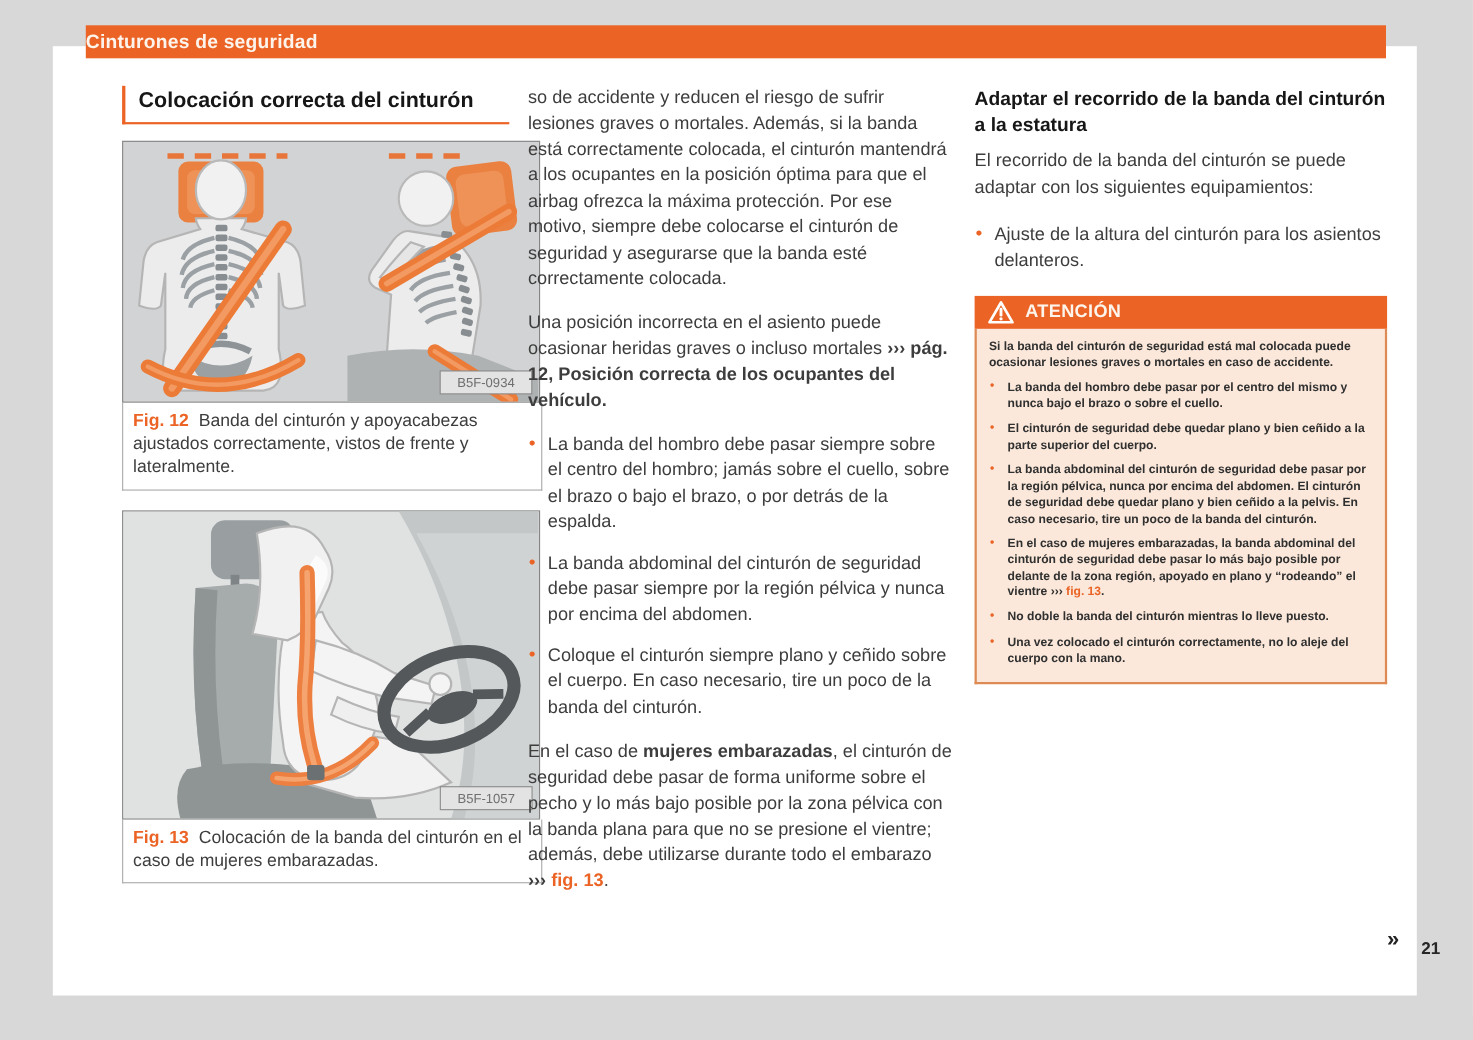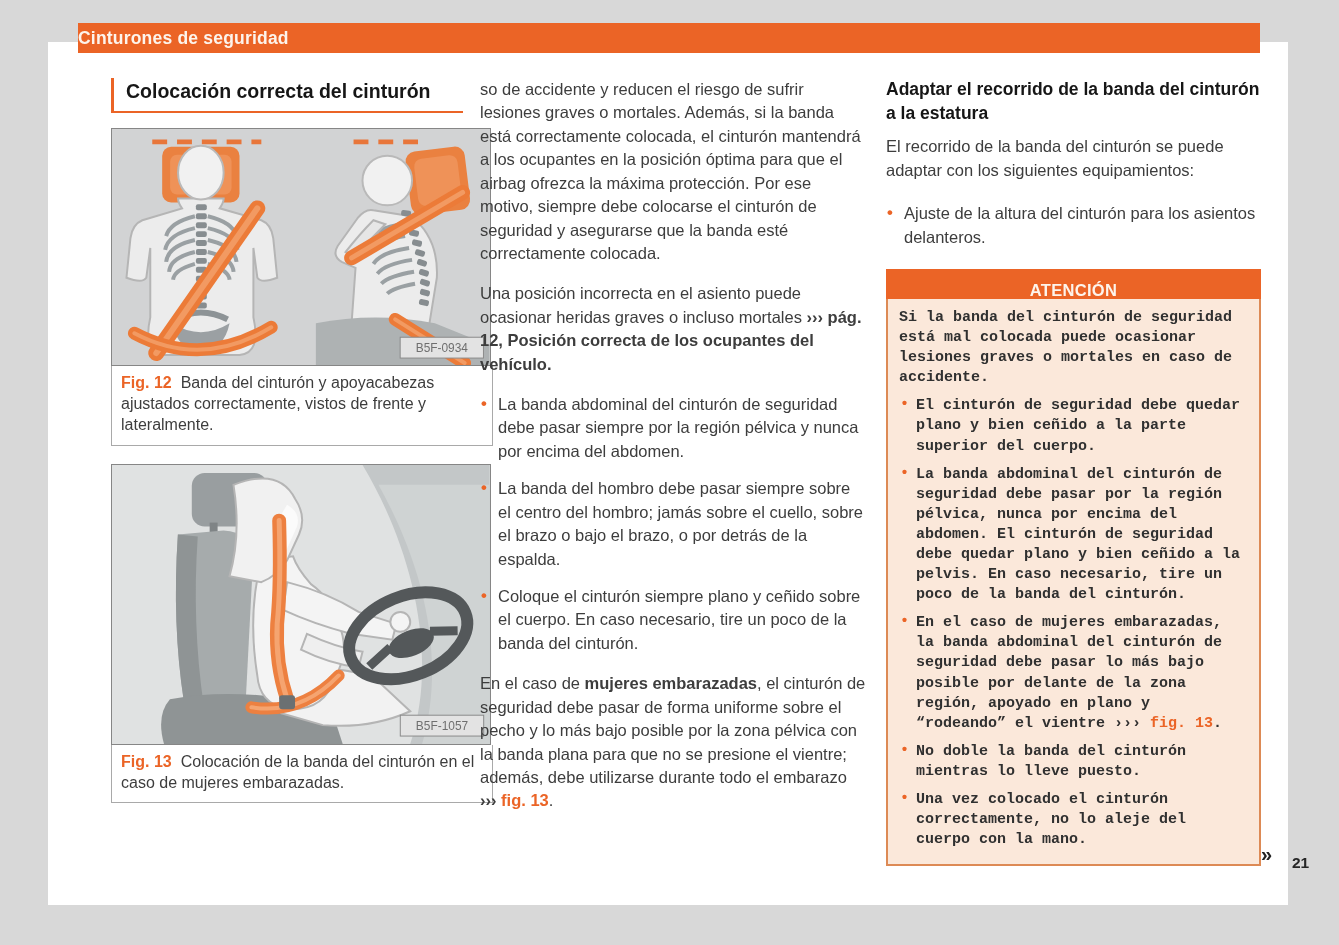--- a/index.html
+++ b/index.html
@@ -40,24 +40,24 @@
   ul{list-style:none;}
   li{position:relative;padding-left:18px;margin-bottom:14px;}
   li::before{content:"\2022";position:absolute;left:1px;top:-1px;color:var(--orange);font-weight:bold;}
   .figure{width:382px;margin-bottom:18px;}
   .fig-img{display:block;border:1px solid #868686;background:var(--figbg);}
   .fig-img.f13{background:var(--fig13bg);}
   .fig-caption{border:1px solid #a9a9a9;border-top:none;padding:7px 9px 9px 9px;font-size:16px;line-height:1.3;color:var(--text);}
   .fig-label{color:var(--orange);font-weight:bold;margin-right:9px;}
   .fig12-wrap{margin-top:0;}
   .attention{margin-top:2px;width:375px;}
-  .attention-head{height:30px;background:var(--orange);display:flex;align-items:center;gap:10px;padding:0 12px;flex-direction:column;}
+  .attention-head{height:30px;background:var(--orange);display:flex;align-items:center;gap:10px;padding:0 12px;}
   .attention-head .title{color:#fdf4ec;font-weight:bold;font-size:16.5px;letter-spacing:.3px;}
   .attention-body{background:var(--peach);border:2px solid var(--warnborder);border-top:none;
-    padding:9px 11px 6px 11px;font-size:15px;line-height:1.34;font-weight:bold;color:#303030;font-family:Liberation Mono, monospace;}
+    padding:9px 11px 6px 11px;font-size:11px;line-height:1.34;font-weight:bold;color:#303030;}
   .attention-body p{margin-bottom:8px;}
   .attention-body li{margin-bottom:8px;padding-left:17px;}
   .page-number{position:absolute;left:1292px;top:854px;font-size:15.5px;font-weight:bold;color:#262626;}
   .continuation{position:absolute;left:1261px;top:843px;font-size:20px;font-weight:bold;color:#222;}
   svg text{font-family:"Liberation Sans","DejaVu Sans",sans-serif;}
 </style>
 </head>
 <body>
 
 <div class="screen">
@@ -210,22 +210,22 @@
         <span class="fig-label">Fig. 13</span><span>Colocación de la banda del cinturón en el caso de mujeres embarazadas.</span>
       </div>
     </div>
 
   </div>
 
   <div class="col col-mid">
     <p>so de accidente y reducen el riesgo de sufrir lesiones graves o mortales. Además, si la banda está correctamente colocada, el cinturón mantendrá a los ocupantes en la posición óptima para que el airbag ofrezca la máxima protección. Por ese motivo, siempre debe colocarse el cinturón de seguridad y asegurarse que la banda esté correctamente colocada.</p>
     <p><span>Una posición incorrecta en el asiento puede ocasionar heridas graves o incluso mortales </span><span class="b">››› pág. 12, Posición correcta de los ocupantes del vehículo</span><span class="b">.</span></p>
     <ul>
+      <li>La banda del hombro debe pasar siempre sobre el centro del hombro; jamás sobre el cuello, sobre el brazo o bajo el brazo, o por detrás de la espalda.</li>
       <li>La banda abdominal del cinturón de seguridad debe pasar siempre por la región pélvica y nunca por encima del abdomen.</li>
-      <li>La banda del hombro debe pasar siempre sobre el centro del hombro; jamás sobre el cuello, sobre el brazo o bajo el brazo, o por detrás de la espalda.</li>
       <li>Coloque el cinturón siempre plano y ceñido sobre el cuerpo. En caso necesario, tire un poco de la banda del cinturón.</li>
     </ul>
     <p style="margin-top:17px;"><span>En el caso de </span><span class="b">mujeres embarazadas</span><span>, el cinturón de seguridad debe pasar de forma uniforme sobre el pecho y lo más bajo posible por la zona pélvica con la banda plana para que no se presione el vientre; además, debe utilizarse durante todo el embarazo </span><span class="b">››› </span><span class="b orange">fig. 13</span><span>.</span></p>
   </div>
 
   <div class="col col-right">
     <h2 class="sub">Adaptar el recorrido de la banda del cinturón a la estatura</h2>
     <p>El recorrido de la banda del cinturón se puede adaptar con los siguientes equipamientos:</p>
     <ul style="margin-top:20px;margin-bottom:20px;">
       <li>Ajuste de la altura del cinturón para los asientos delanteros.</li>
@@ -236,20 +236,21 @@
         <svg width="24" height="22" viewBox="0 0 24 22">
           <polygon points="12,2 22.5,20 1.5,20" fill="none" stroke="#ffffff" stroke-width="2.4" stroke-linejoin="round"></polygon>
           <line x1="12" y1="8" x2="12" y2="13.5" stroke="#ffffff" stroke-width="2.6" stroke-linecap="round"></line>
           <circle cx="12" cy="16.8" r="1.5" fill="#ffffff"></circle>
         </svg>
         <span class="title">ATENCIÓN</span>
       </div>
       <div class="attention-body">
         <p>Si la banda del cinturón de seguridad está mal colocada puede ocasionar lesiones graves o mortales en caso de accidente.</p>
         <ul>
+          <li><span>La banda del hombro debe pasar por el centro del mismo y nunca bajo el brazo o sobre el cuello.</span></li>
           <li><span>El cinturón de seguridad debe quedar plano y bien ceñido a la parte superior del cuerpo.</span></li>
           <li><span>La banda abdominal del cinturón de seguridad debe pasar por la región pélvica, nunca por encima del abdomen. El cinturón de seguridad debe quedar plano y bien ceñido a la pelvis. En caso necesario, tire un poco de la banda del cinturón.</span></li>
           <li><span>En el caso de mujeres embarazadas, la banda abdominal del cinturón de seguridad debe pasar lo más bajo posible por delante de la zona región, apoyado en plano y “rodeando” el vientre </span><span>››› </span><span class="orange">fig. 13</span><span>.</span></li>
           <li><span>No doble la banda del cinturón mientras lo lleve puesto.</span></li>
           <li><span>Una vez colocado el cinturón correctamente, no lo aleje del cuerpo con la mano.</span></li>
         </ul>
       </div>
     </div>
   </div>
 

